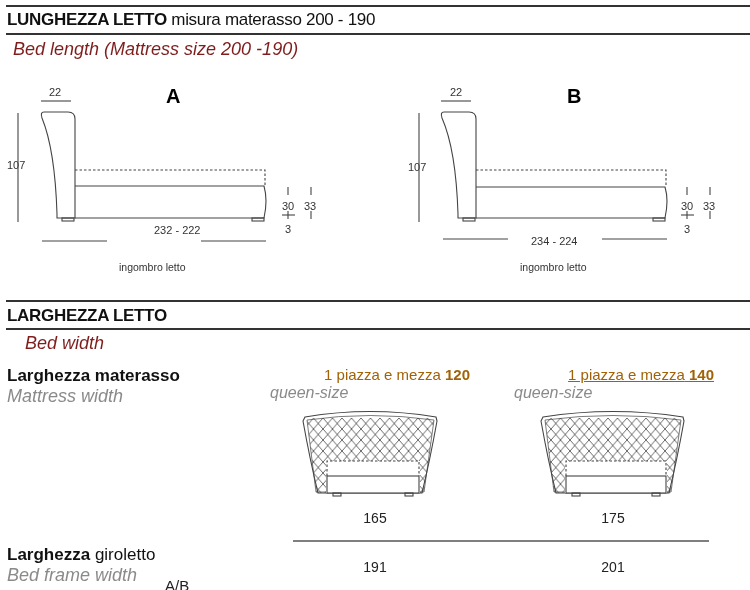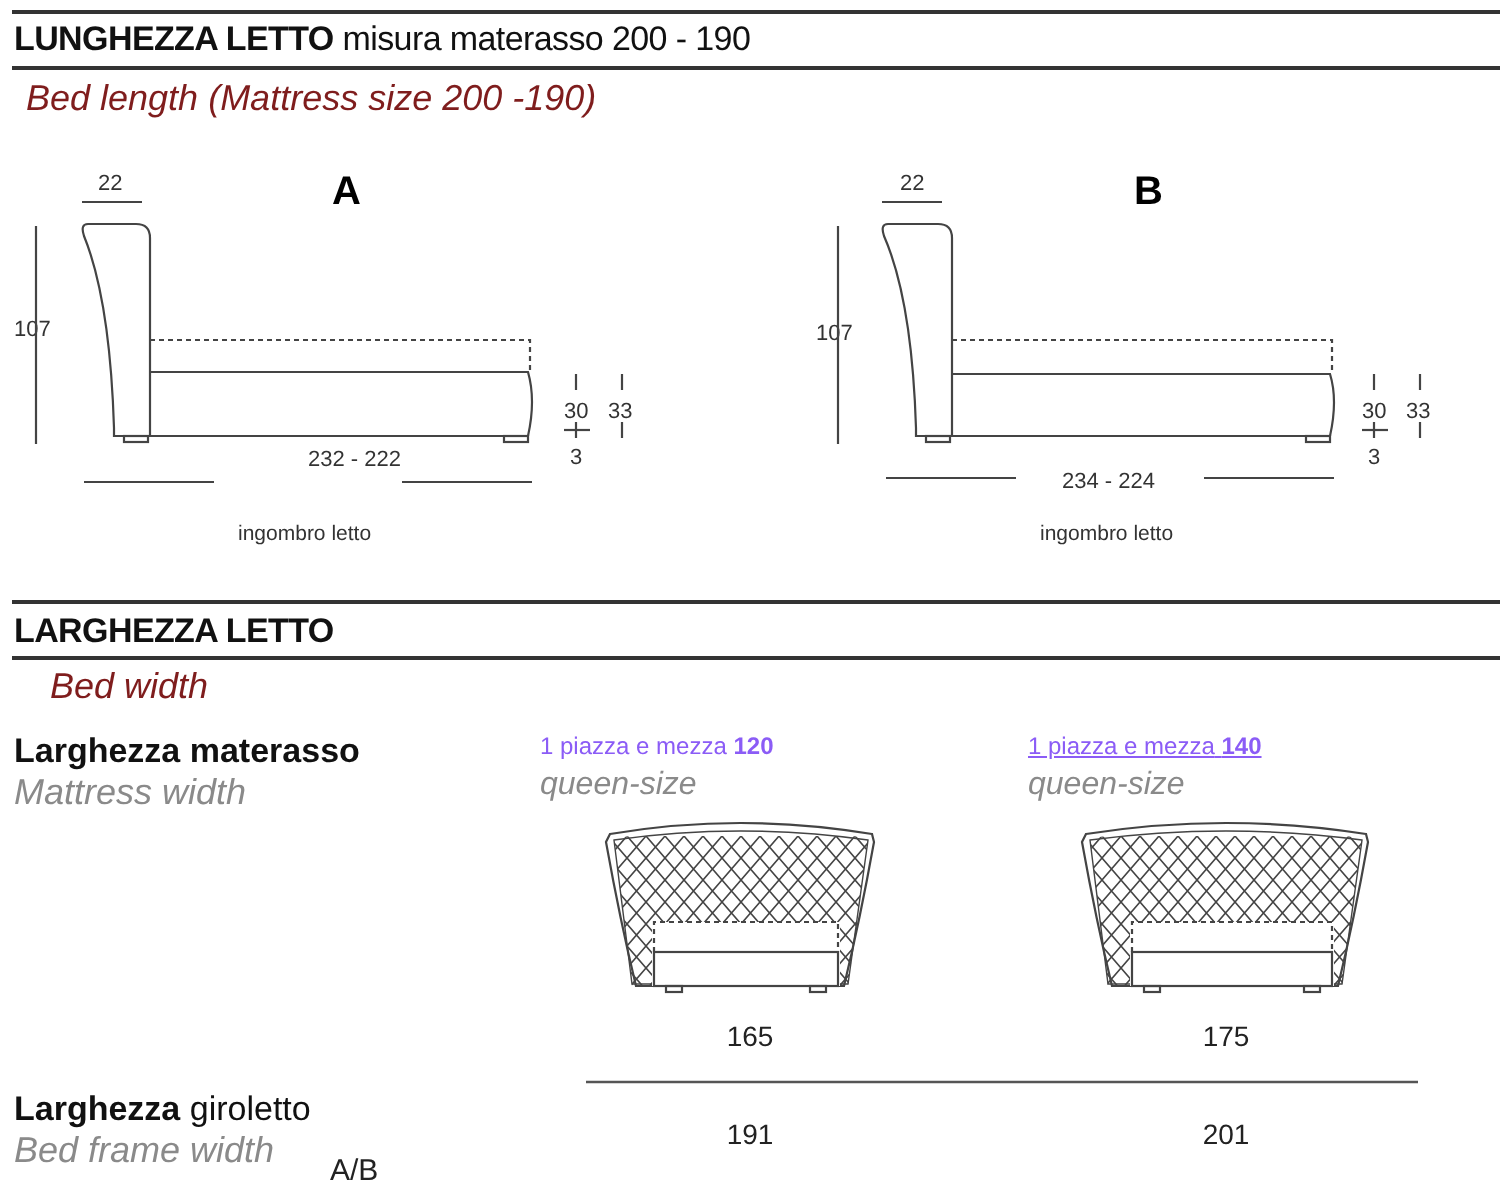--- a/index.html
+++ b/index.html
@@ -6,21 +6,21 @@
   body { width:750px; height:590px; position:relative; overflow:hidden; font-family:"Liberation Sans", sans-serif; color:#1a1a1a; }
   .abs { position:absolute; white-space:nowrap; }
   .rule { position:absolute; left:6px; height:2px; background:#333333; }
   .sec-title { font-size:17px; font-weight:bold; color:#111; letter-spacing:-0.3px;text-align:right; }
   .sec-title .sub { font-weight:normal; }
   .en { font-style:italic; color:#7f1d1d; font-size:18px; }
   .dim { font-size:11px; color:#333; }
   .letter { font-size:20px; font-weight:bold; color:#000; }
   .lbl-b { font-size:17px; font-weight:bold; color:#111; }
   .lbl-i { font-size:18px; font-style:italic; color:#8a8a8a; }
-  .sizeh { font-size:12px; color:#8b5cf6; text-align:left; }
+  .sizeh { font-size:15px; color:#a16207; text-align:right; }
   .sizeh b { font-weight:bold; }
   .qs { font-size:16px; font-style:italic; color:#8a8a8a; text-align:left; }
   .val { font-size:14px; color:#222; text-align:center; }
   svg { position:absolute; overflow:visible; }
 </style>
 </head>
 <body>
 
 <div class="rule" style="top:5px; width:744px;"></div>
 <div class="abs sec-title" style="left:7px; top:10px;">

